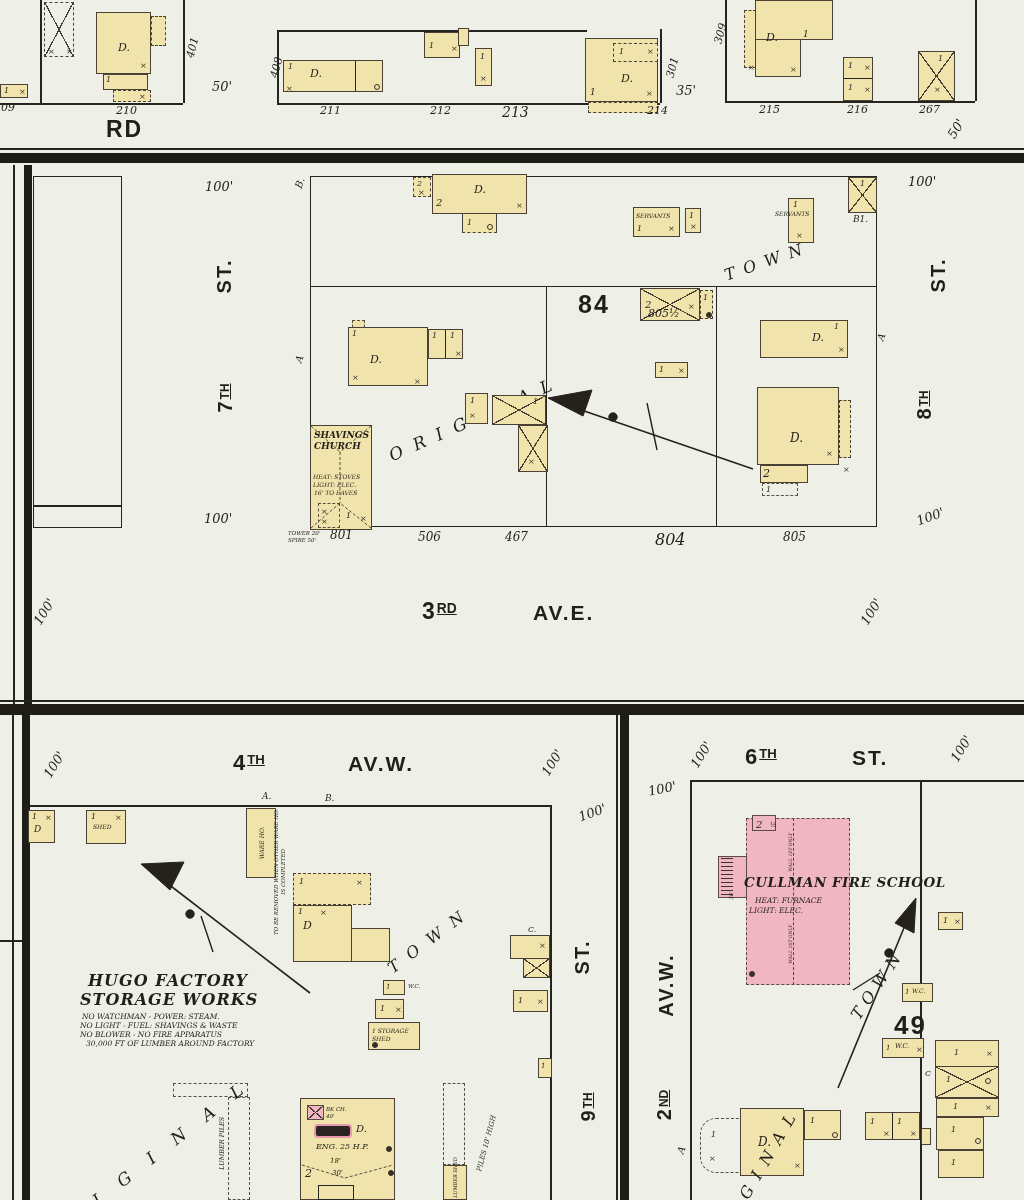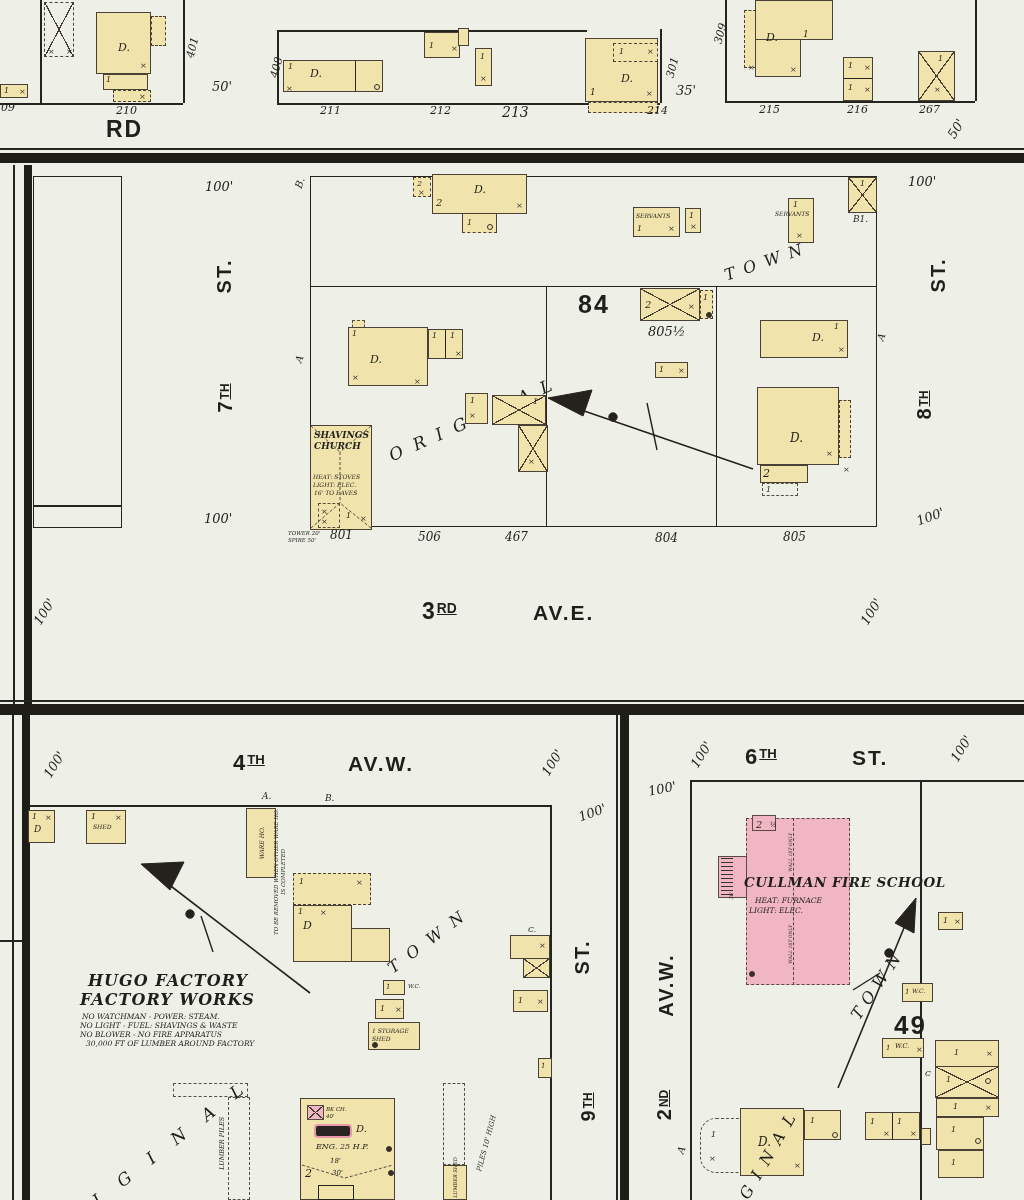--- a/index.html
+++ b/index.html
@@ -190,21 +190,21 @@
 
   <span class="L sn" style="left:578px;top:292px;font-size:25px;">84</span>
 
   <div class="b x" style="left:640px;top:288px;width:60px;height:33px;"></div>
   <span class="L it" style="left:645px;top:300px;font-size:10px;">2</span>
   <span class="xm" style="left:688px;top:303px;">×</span>
   <div class="b bd" style="left:700px;top:290px;width:13px;height:29px;">
     <span class="L it" style="left:2px;top:3px;font-size:8px;">1</span>
   </div>
   <div class="o" style="left:706px;top:312px;background:#35302a;"></div>
-  <span class="L it" style="left:648px;top:325px;font-size:13px;">805½</span>
+  <span class="L it" style="left:648px;top:308px;font-size:11px;">805½</span>
 
   <div class="b" style="left:655px;top:362px;width:33px;height:16px;">
     <span class="L it" style="left:3px;top:3px;font-size:8px;">1</span>
     <span class="xm" style="left:22px;top:4px;">×</span>
   </div>
 
   <div class="b" style="left:760px;top:320px;width:88px;height:38px;"></div>
   <span class="L it" style="left:812px;top:332px;font-size:11px;">D.</span>
   <span class="L it" style="left:834px;top:323px;font-size:8px;">1</span>
   <span class="xm" style="left:838px;top:346px;">×</span>
@@ -243,21 +243,21 @@
     <span class="xm" style="left:2px;top:14px;">×</span>
   </div>
   <span class="L it" style="left:346px;top:512px;font-size:8px;">1</span>
   <span class="xm" style="left:360px;top:515px;">×</span>
   <span class="L it" style="left:288px;top:531px;font-size:5.5px;">TOWER 20'</span>
   <span class="L it" style="left:288px;top:538px;font-size:5.5px;">SPIRE 50'</span>
 
   <span class="L it" style="left:330px;top:529px;font-size:12px;">801</span>
   <span class="L it" style="left:418px;top:531px;font-size:12px;">506</span>
   <span class="L it" style="left:505px;top:531px;font-size:12px;">467</span>
-  <span class="L it" style="left:655px;top:532px;font-size:12px;">804</span>
+  <span class="L it" style="left:655px;top:532px;font-size:16px;">804</span>
   <span class="L it" style="left:783px;top:531px;font-size:12px;">805</span>
 
   <div class="b" style="left:757px;top:387px;width:82px;height:78px;"></div>
   <div class="b bd" style="left:839px;top:400px;width:12px;height:58px;"></div>
   <div class="b" style="left:760px;top:465px;width:48px;height:18px;"></div>
   <div class="dash" style="left:762px;top:483px;width:36px;height:13px;"></div>
   <span class="L it" style="left:790px;top:432px;font-size:12px;">D.</span>
   <span class="L it" style="left:763px;top:468px;font-size:11px;">2</span>
   <span class="L it" style="left:766px;top:486px;font-size:8px;">1</span>
   <span class="xm" style="left:826px;top:450px;">×</span>
@@ -351,21 +351,21 @@
   <div class="b x" style="left:523px;top:958px;width:27px;height:20px;"></div>
   <div class="b" style="left:513px;top:990px;width:35px;height:22px;">
     <span class="L it" style="left:4px;top:6px;font-size:8px;">1</span>
     <span class="xm" style="left:23px;top:7px;">×</span>
   </div>
   <div class="b" style="left:538px;top:1058px;width:14px;height:20px;">
     <span class="L it" style="left:2px;top:4px;font-size:7px;">1</span>
   </div>
 
   <span class="L it" style="left:88px;top:973px;font-size:16px;font-weight:bold;letter-spacing:1px;">HUGO FACTORY</span>
-  <span class="L it" style="left:80px;top:992px;font-size:16px;font-weight:bold;letter-spacing:1px;">FACTORY WORKS</span>
+  <span class="L it" style="left:80px;top:992px;font-size:16px;font-weight:bold;letter-spacing:1px;">STORAGE WORKS</span>
   <span class="L it" style="left:82px;top:1013px;font-size:7.5px;">NO WATCHMAN - POWER: STEAM.</span>
   <span class="L it" style="left:80px;top:1022px;font-size:7.5px;">NO LIGHT - FUEL: SHAVINGS &amp; WASTE</span>
   <span class="L it" style="left:80px;top:1031px;font-size:7.5px;">NO BLOWER - NO FIRE APPARATUS</span>
   <span class="L it" style="left:86px;top:1040px;font-size:7.5px;">30,000 FT OF LUMBER AROUND FACTORY</span>
 
   <div class="b" style="left:300px;top:1098px;width:95px;height:102px;"></div>
   <div class="bp x" style="left:307px;top:1105px;width:17px;height:15px;"></div>
   <span class="L it" style="left:326px;top:1106px;font-size:5.5px;white-space:normal;width:22px;line-height:1.3;">BK CH. 40'</span>
   <div style="position:absolute;left:314px;top:1124px;width:38px;height:14px;background:#2a2422;border:2px solid #e89aab;border-radius:4px;box-sizing:border-box;"></div>
   <span class="L it" style="left:356px;top:1124px;font-size:10px;">D.</span>

